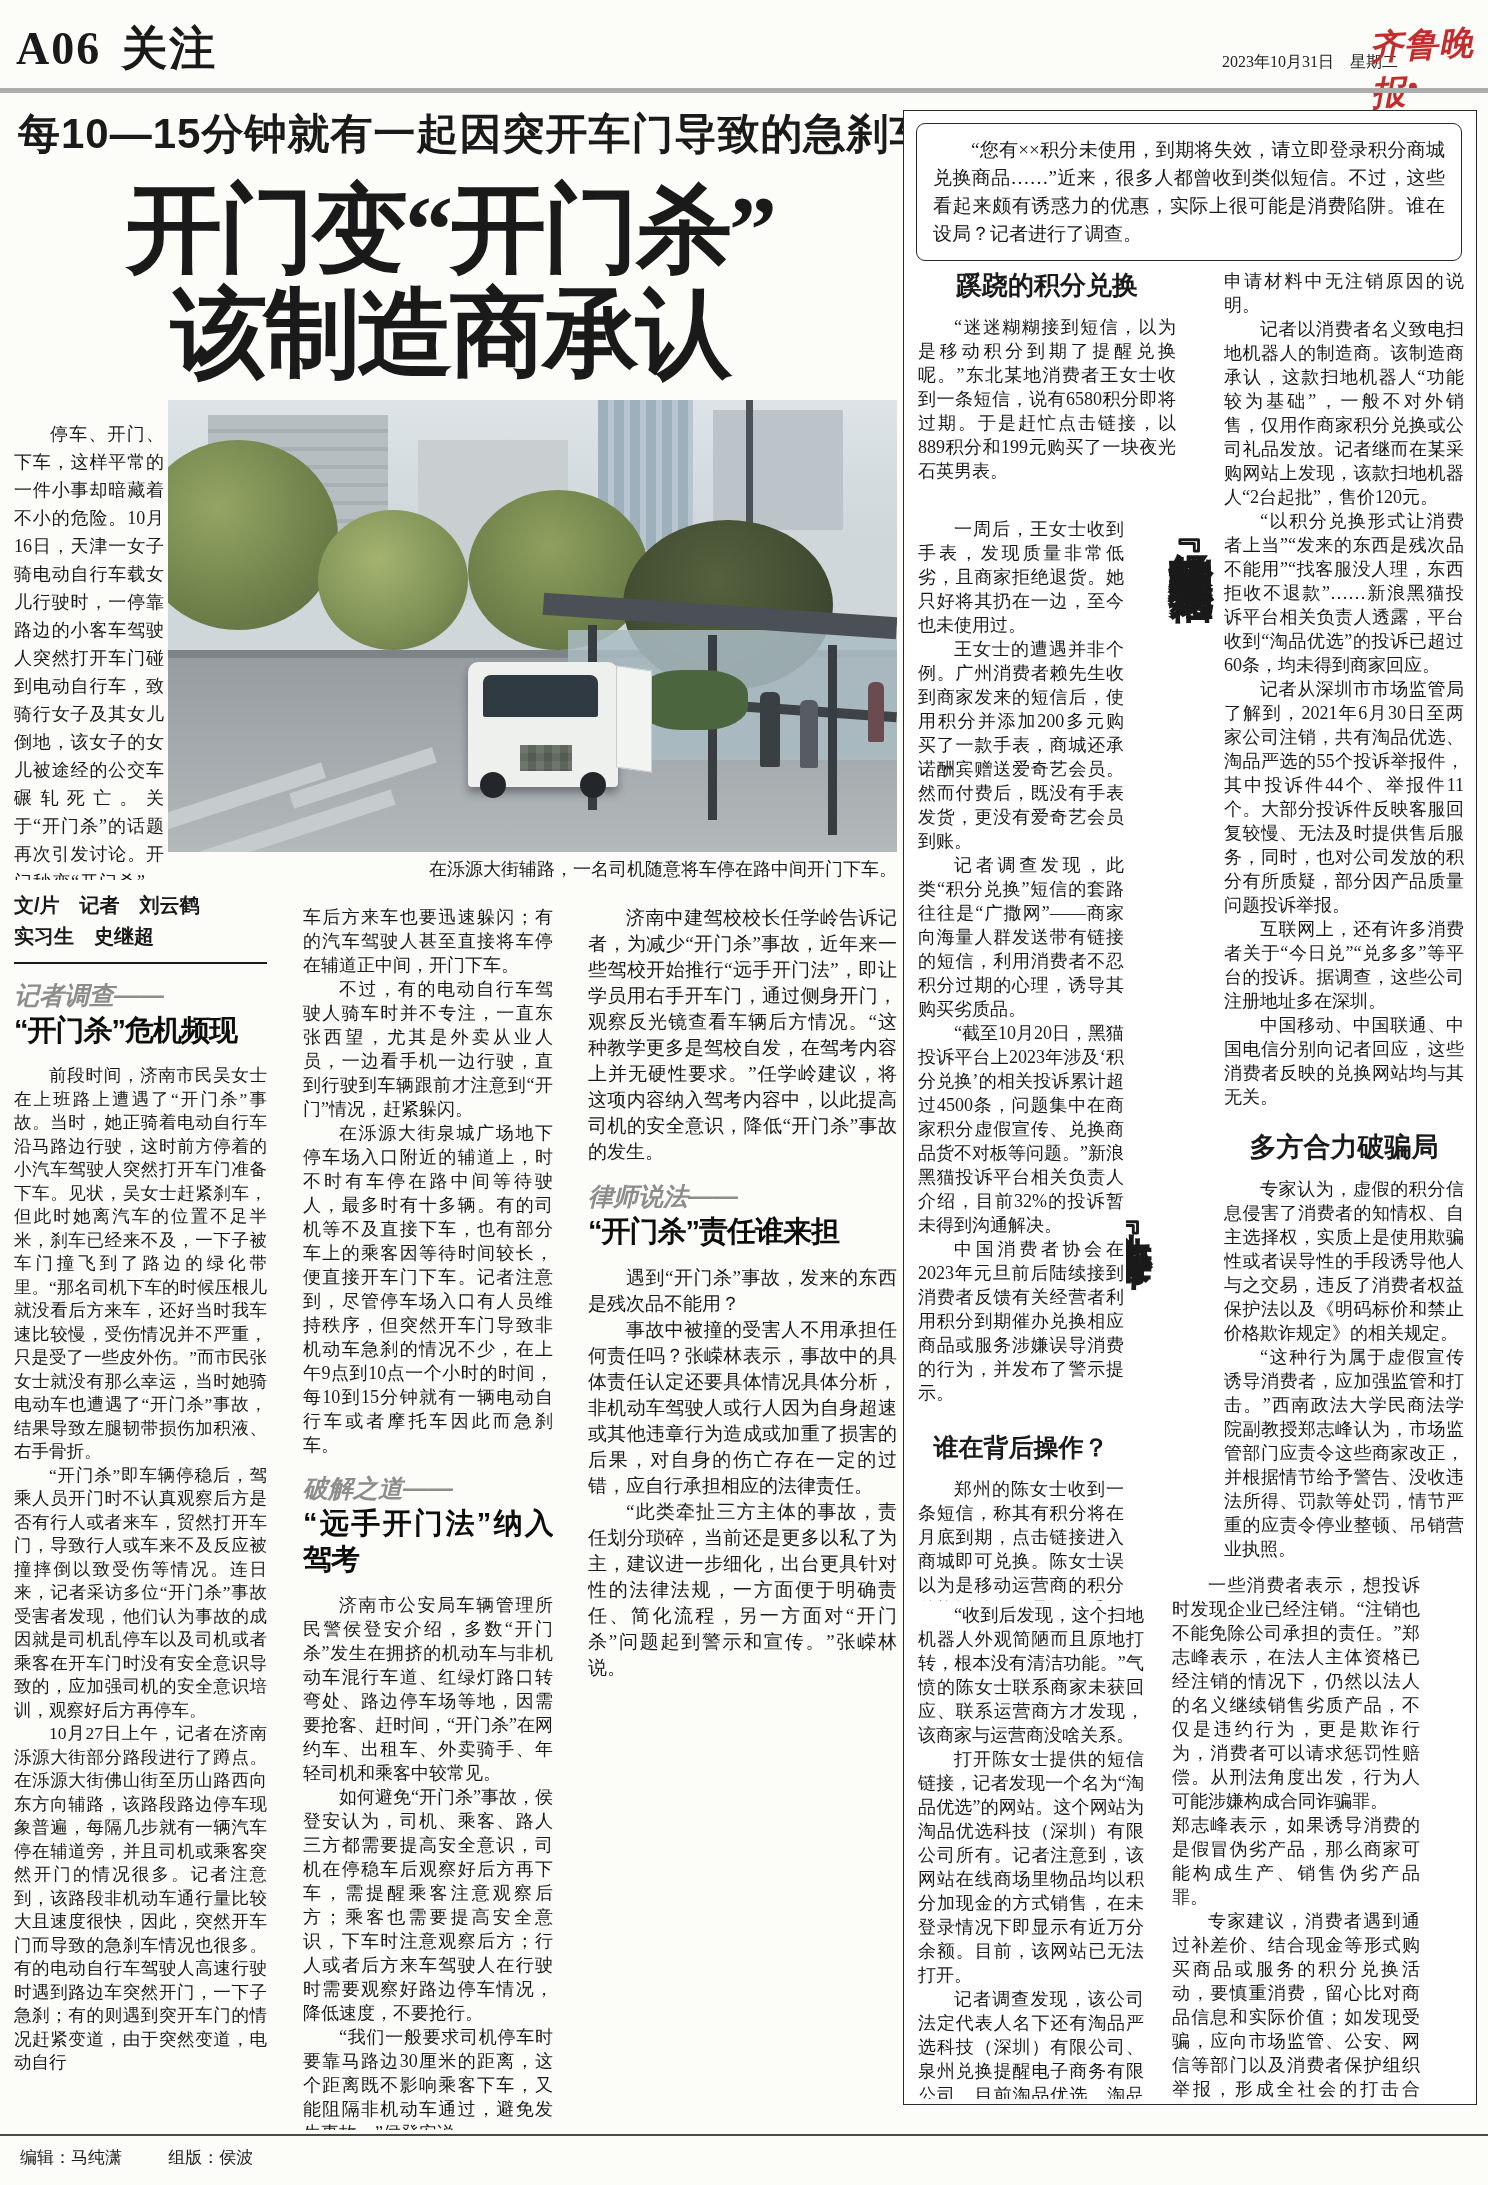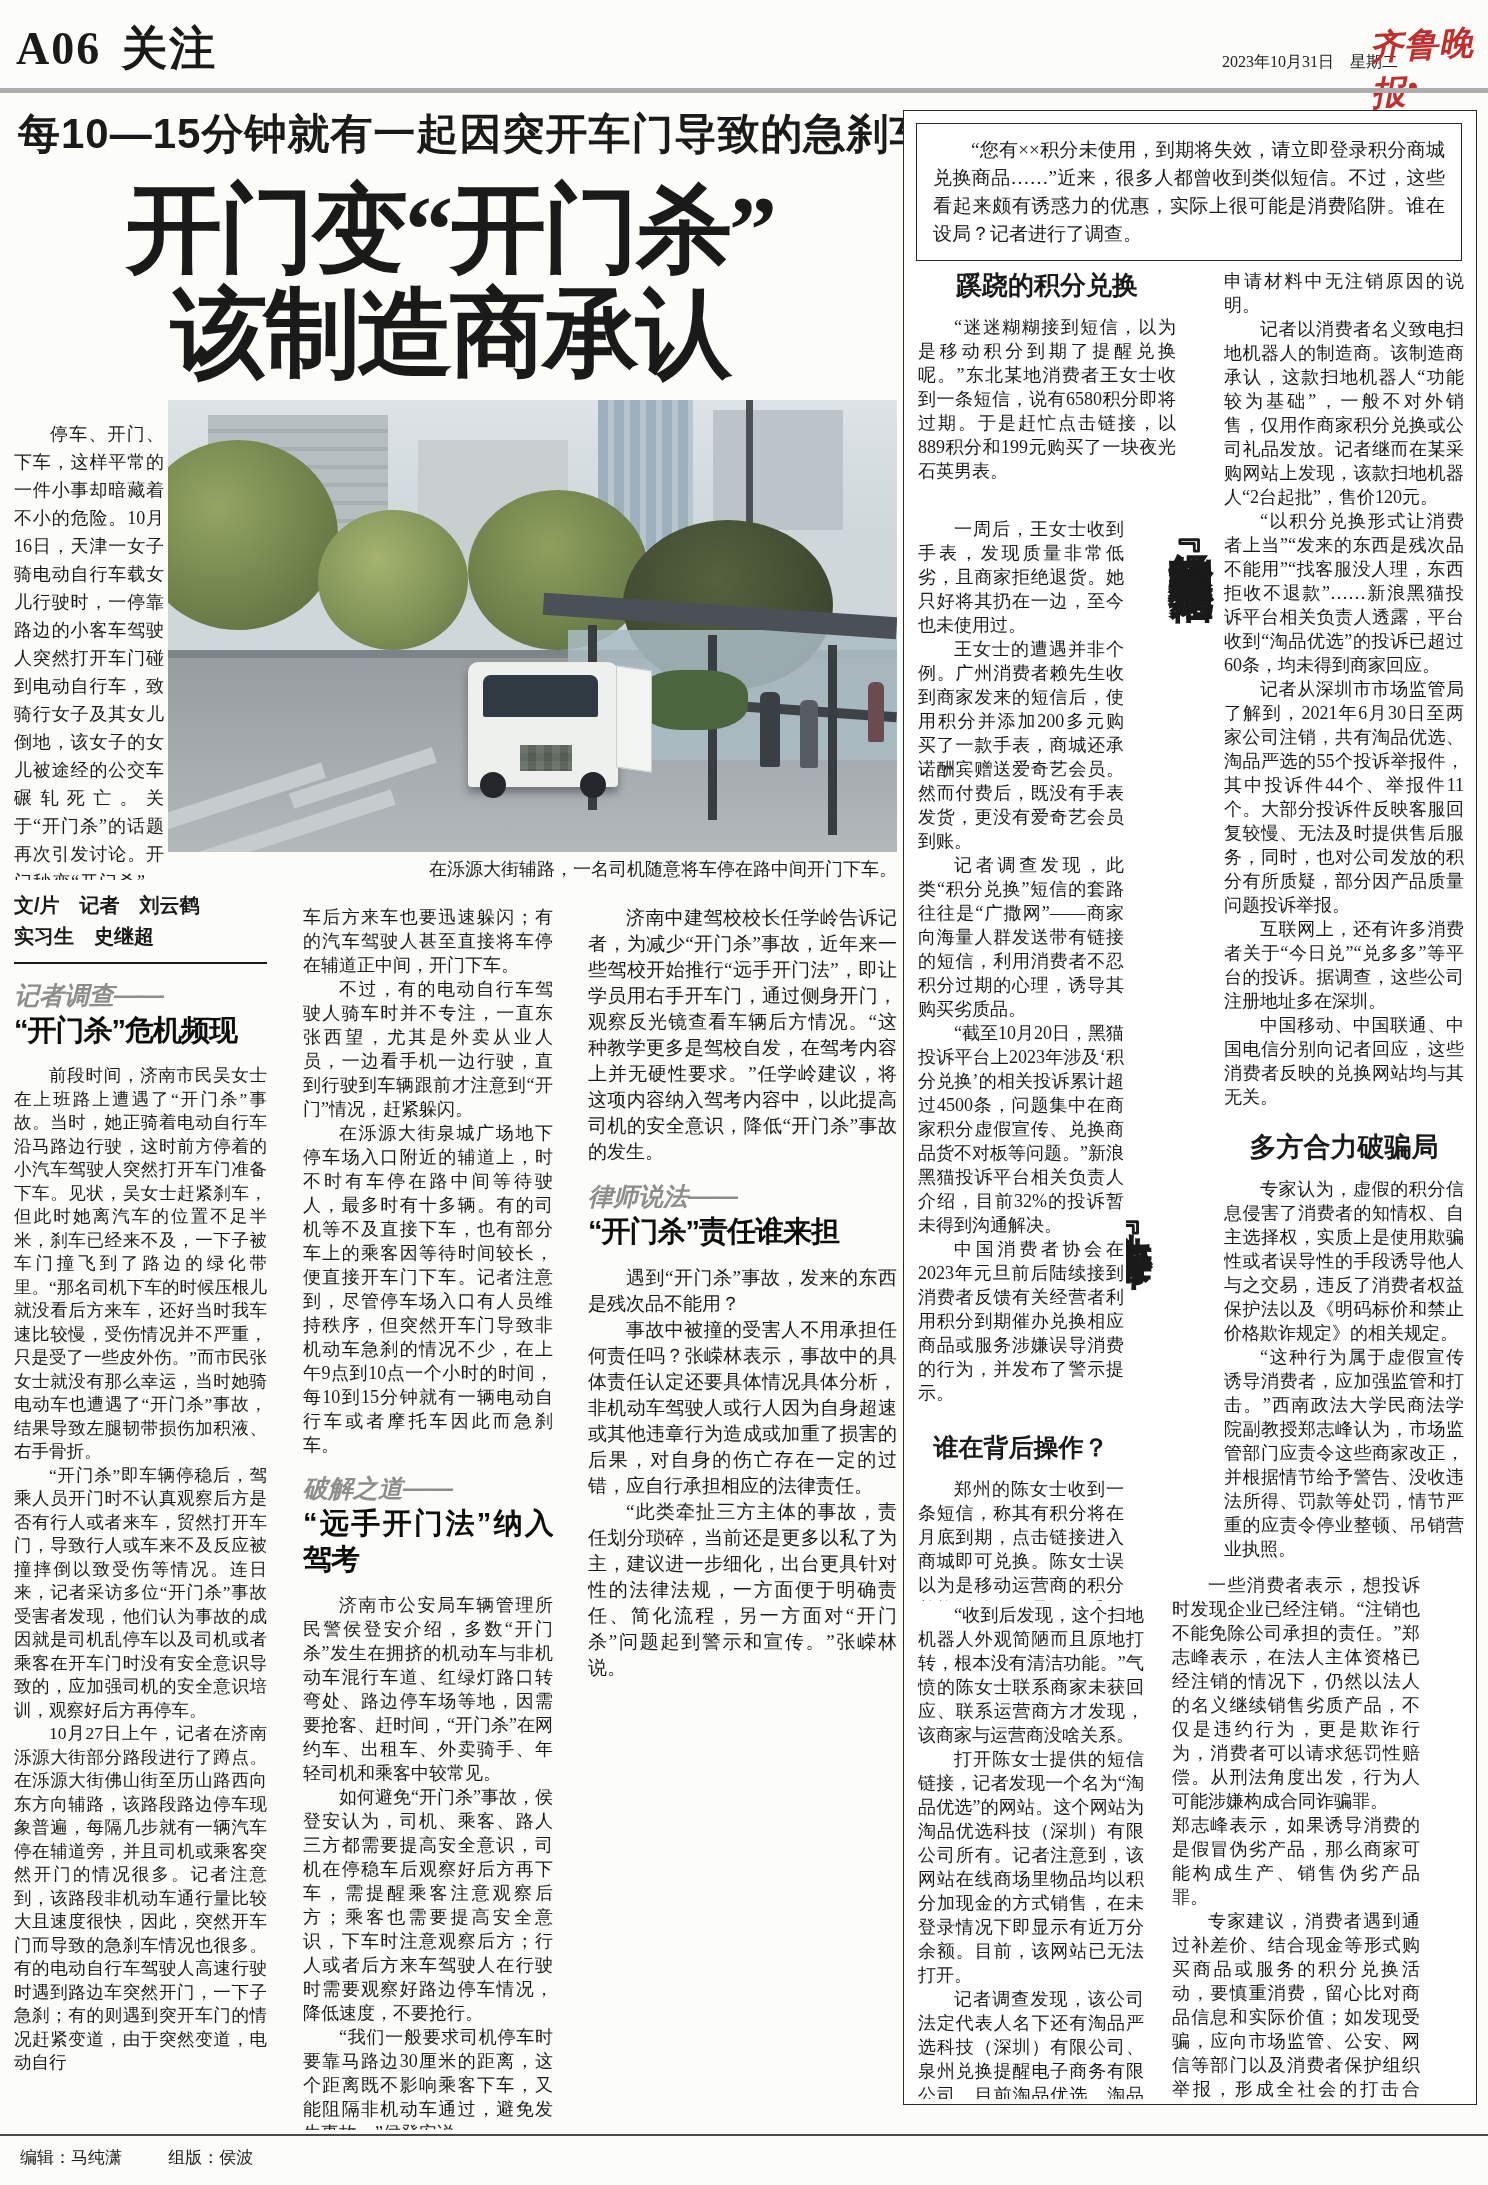--- a/index.html
+++ b/index.html
@@ -76,21 +76,21 @@
   .w1{left:312px;top:372px;} .w2{left:412px;top:372px;}
   .ph-plate{left:352px;top:345px;width:52px;height:26px;
             background:repeating-linear-gradient(90deg,#aab0a8 0 8px,#8e968e 8px 16px),repeating-linear-gradient(#a5aba3 0 8px,#959c95 8px 16px);background-blend-mode:multiply;}
   .ph-ped{border-radius:6px 6px 2px 2px;}
   .d1{left:592px;top:292px;width:20px;height:75px;background:#3a3f45;}
   .d2{left:632px;top:300px;width:18px;height:68px;background:#565c62;}
   .d3{left:700px;top:282px;width:16px;height:60px;background:#6b4a50;}
 
   
   #rbox{left:903px;top:110px;width:572px;height:1993px;border:1.5px solid #2a2a2a;background:#fff;}
-  #rbox .abs{position:absolute;}
+  #rbox .abs{position:absolute;border-radius:9px;}
   #quote{left:12px;top:12px;width:512px;border:1.5px solid #2a2a2a;padding:12px 16px;
          font-size:19px;line-height:28px;text-align:justify;}
   .mini-head{font-family:"Liberation Sans","DejaVu Sans",sans-serif;font-weight:900;
              font-size:26px;line-height:32px;text-align:center;margin:0 0 14px;}
   #colA1{left:14px;top:158px;width:258px;height:246px;font-size:18px;line-height:24px;}
   #colA2{left:14px;top:406px;width:206px;height:1084px;font-size:18px;line-height:24px;}
   #colA2 .mini-head{margin:26px 0 14px;font-size:25px;}
   #vhead{left:222px;top:406px;width:96px;height:1062px;writing-mode:vertical-rl;
          font-weight:900;font-size:45px;letter-spacing:2px;overflow:hidden;}
   #vhead p{margin:0 1px;padding:0;}

